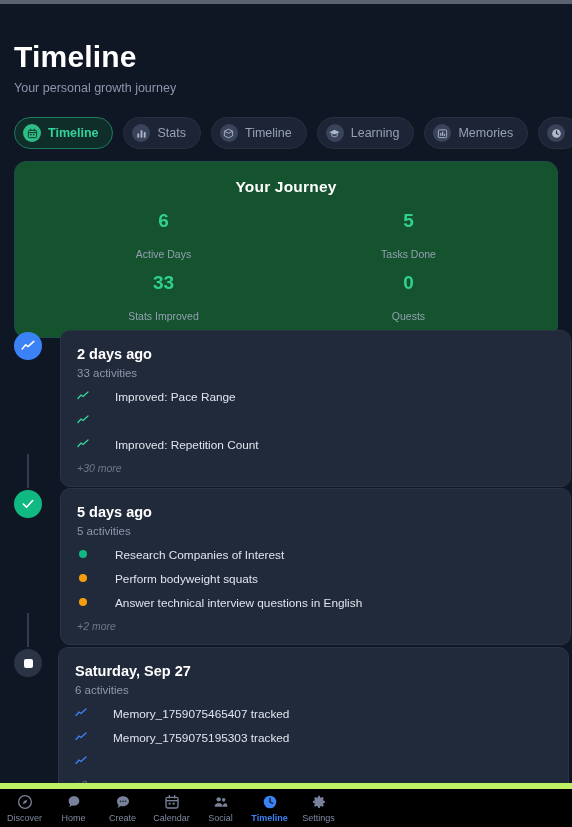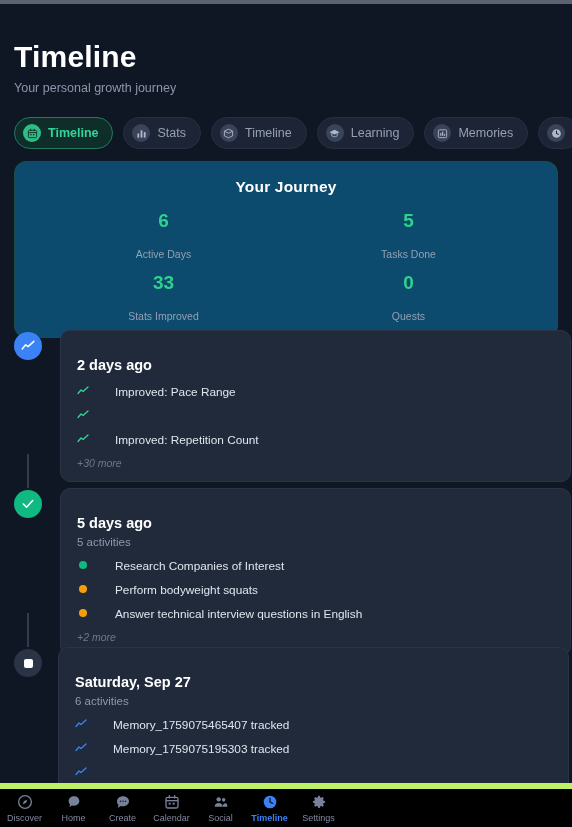--- a/index.html
+++ b/index.html
@@ -34,21 +34,21 @@
     background:#39435a; display:flex; align-items:center; justify-content:center;
   }
   .tab-icon svg { width:11px; height:11px; display:block; }
   .tab.active { background:#0f2e2a; border:1px solid #1f7a5e; }
   .tab.active .tab-label { color:#34d399; font-weight:bold; }
   .tab.active .tab-icon { background:#2fbd86; }
 
   
   .journey {
     position:absolute; top:161px; left:14px; width:544px; height:177px;
-    background:#0c4a6e; border:1px solid #1d4d4a; border-radius:12px;
+    background:#14532d; border:1px solid #1d4d4a; border-radius:12px;
   }
   .journey-title {
     text-align:center; color:#ffffff; font-size:15.5px; font-weight:bold;
     margin-top:16px; letter-spacing:.2px;
   }
   .stats-grid {
     display:grid; grid-template-columns:1fr 1fr; row-gap:12px;
     margin-top:14px; padding:0 26px;
   }
   .stat { text-align:center; }
@@ -66,21 +66,21 @@
   .marker.blue  { background:#3b82f6; }
   .marker.green { background:#10b981; }
   .marker.gray  { background:#2b3445; }
   .connector { position:absolute; left:27px; width:2px; background:#323b4d; z-index:1; }
 
   .card {
     margin-left:46px; width:511px;
     background:#212a3b; border:1px solid #2b3445; border-radius:10px;
     padding:14px 16px 12px 16px;
   }
-  .card-title { color:#ffffff; font-size:14.5px; font-weight:bold; line-height:18px;margin-top:11px; }
+  .card-title { color:#ffffff; font-size:14.5px; font-weight:bold; line-height:18px; }
   .card-count { color:#8d98ac; font-size:11.5px; margin-top:4px; }
   .item-list { margin-top:11px; }
   .item { display:flex; align-items:flex-start; gap:26px; height:18px; margin-bottom:6px; }
   .item-icon { width:12px; height:12px; display:flex; align-items:center; justify-content:center; flex:0 0 12px; }
   .item-icon svg { display:block; }
   .dot { width:8px; height:8px; border-radius:50%; }
   .item-text { color:#dfe5ee; font-size:11.8px; white-space:nowrap; }
   .more { color:#6d7789; font-size:10.5px; font-style:italic; margin-top:5px; }
 
   
@@ -198,20 +198,21 @@
 
   <div class="timeline" id="timeline">
       <div class="entry" style="position: absolute; top: 0px; left: 0px; width: 572px;">
         <div class="marker blue" style="top: 2px;">
           <svg viewBox="0 0 24 24" width="14" height="14">
             <polyline points="2,17 8,10 12,13 22,4" fill="none" stroke="#ffffff" stroke-width="2.6" stroke-linecap="round" stroke-linejoin="round"></polyline>
           </svg>
         </div>
         <div class="card">
           <div class="card-title">2 days ago</div>
+          <div class="card-count">33 activities</div>
           <div class="item-list">
             <div class="item">
               <span class="item-icon">
                 <svg viewBox="0 0 24 24" width="12" height="12">
                   <polyline points="2,17 8,10 12,13 22,4" fill="none" stroke="#34d399" stroke-width="2.6" stroke-linecap="round" stroke-linejoin="round"></polyline>
                 </svg>
               </span>
               <span class="item-text">Improved: Pace Range</span>
             </div>
             <div class="item">

